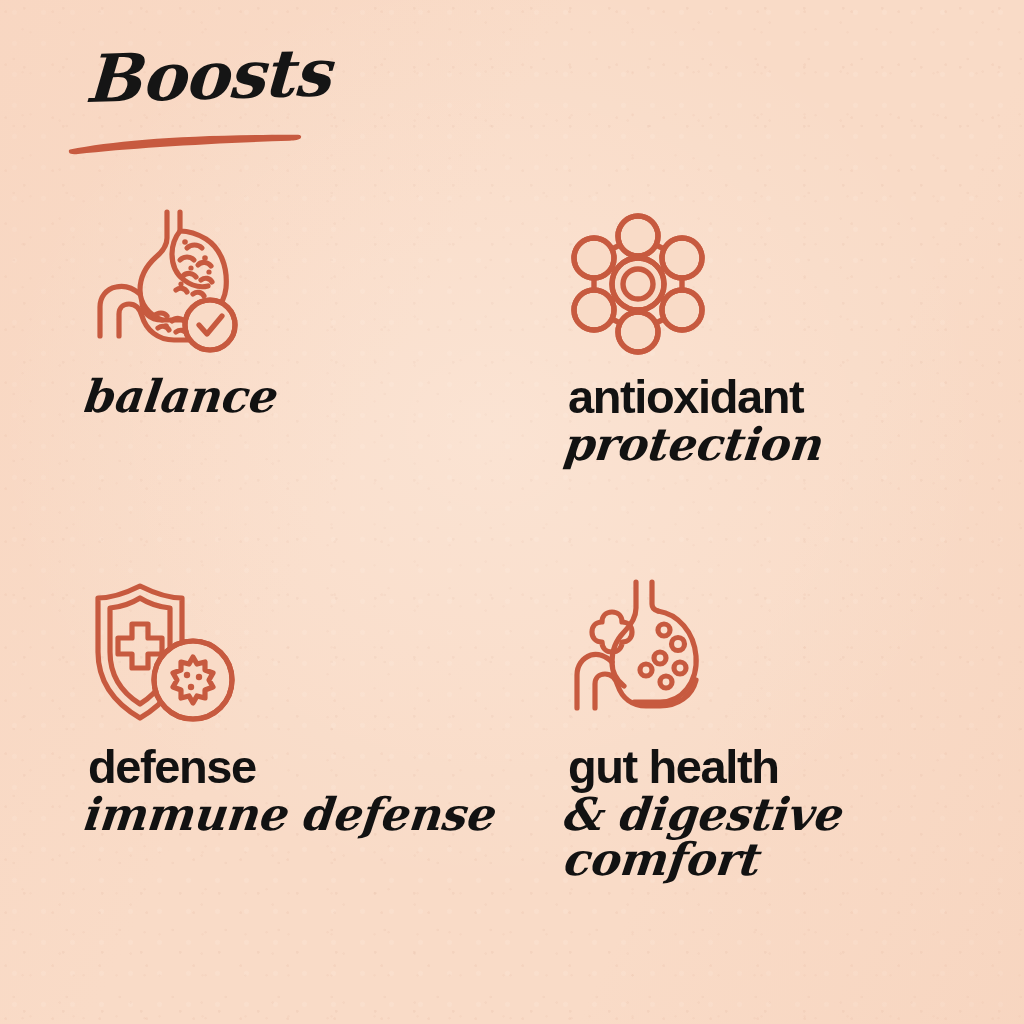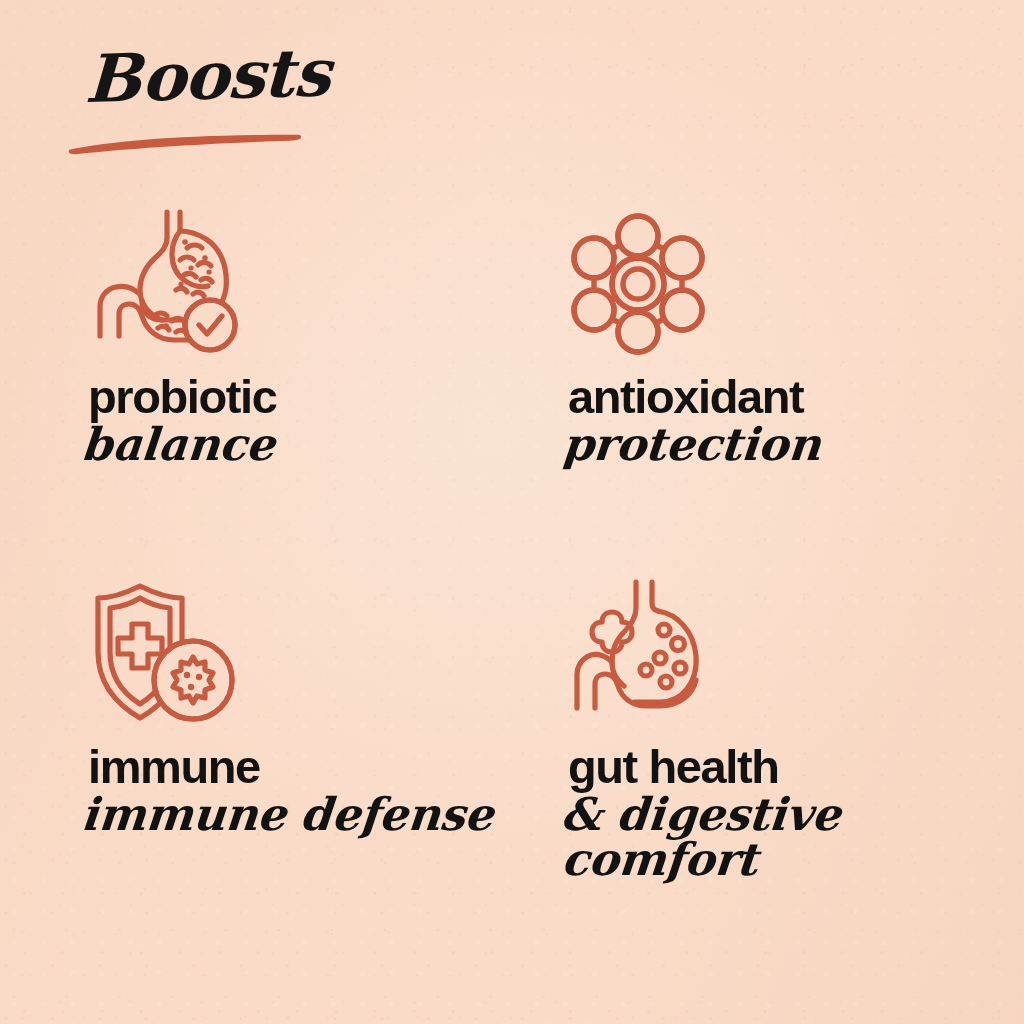--- a/index.html
+++ b/index.html
@@ -178,21 +178,20 @@
           <circle cx="111" cy="95" r="2.8" fill="#c75a3f" stroke="none"></circle>
           <circle cx="78" cy="118" r="2.8" fill="#c75a3f" stroke="none"></circle>
           <circle cx="100" cy="105" r="2.6" fill="#c75a3f" stroke="none"></circle>
 
           <circle cx="122" cy="117" r="25" fill="#f9dbc7"></circle>
           <circle cx="122" cy="117" r="25"></circle>
           <path d="M111 117 L119 126 L134 108"></path>
         </svg>
       </div>
       <div class="labels">
-        <div class="line-bold">probiotic</div>
         <div class="line-script">balance</div>
       </div>
     </div>
 
     <div class="cell cell-1">
       <div class="icon-wrap">
         <svg width="140" height="148" viewBox="0 0 140 148" fill="none" stroke="#c75a3f" stroke-width="5.4" stroke-linecap="round" stroke-linejoin="round" xmlns="http://www.w3.org/2000/svg">
 
           <path d="M70 26 L114 48 L114 100 L70 122 L26 100 L26 48 Z"></path>
 
@@ -244,21 +243,21 @@
 
           <path d="M105 77 L109 84 L117 82 L117 90 L125 93 L121 100 L125 107 L117 110
                    L117 118 L109 116 L105 123 L101 116 L93 118 L93 110 L85 107 L89 100
                    L85 93 L93 90 L93 82 L101 84 Z"></path>
           <circle cx="99" cy="95" r="3.2" fill="#c75a3f" stroke="none"></circle>
           <circle cx="111" cy="97" r="3.2" fill="#c75a3f" stroke="none"></circle>
           <circle cx="103" cy="107" r="3.2" fill="#c75a3f" stroke="none"></circle>
         </svg>
       </div>
       <div class="labels">
-        <div class="line-bold">immune</div>
+        <div class="line-bold">defense</div>
         <div class="line-script">immune defense</div>
       </div>
     </div>
 
     <div class="cell cell-3">
       <div class="icon-wrap">
         <svg width="156" height="150" viewBox="0 0 156 150" fill="none" stroke="#c75a3f" stroke-width="5.2" stroke-linecap="round" stroke-linejoin="round" xmlns="http://www.w3.org/2000/svg">
 
           <path d="M68 4 L68 30 C68 40 62 48 56 54 C48 62 44 72 44 84"></path>
           <path d="M84 4 L84 26 C84 30 86 32 90 33"></path>

